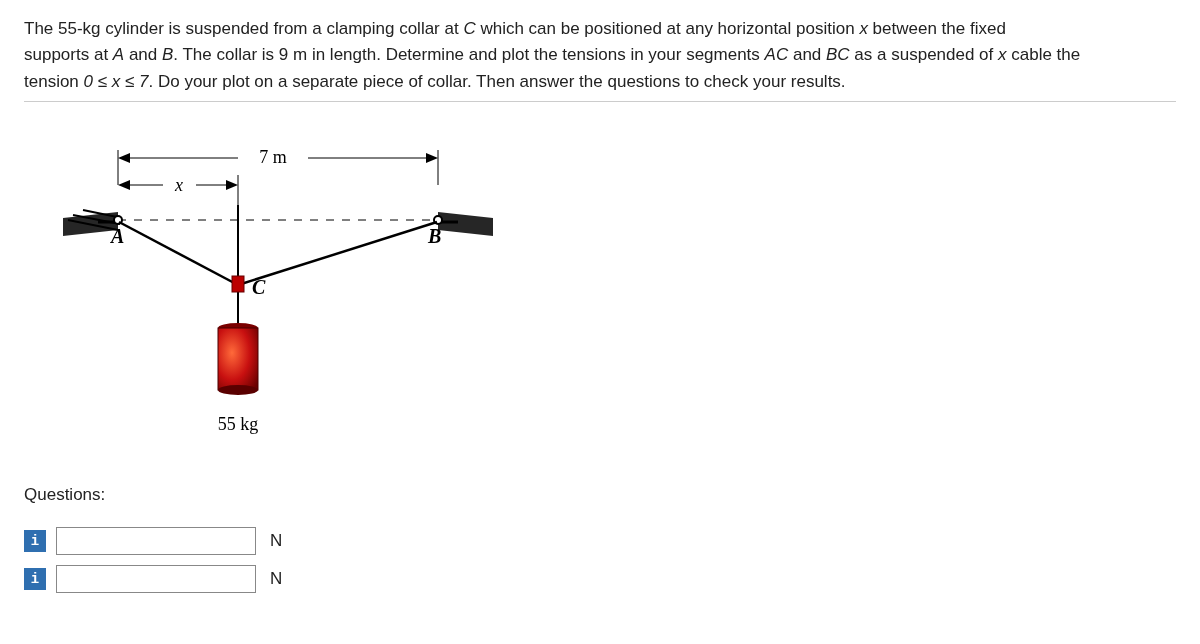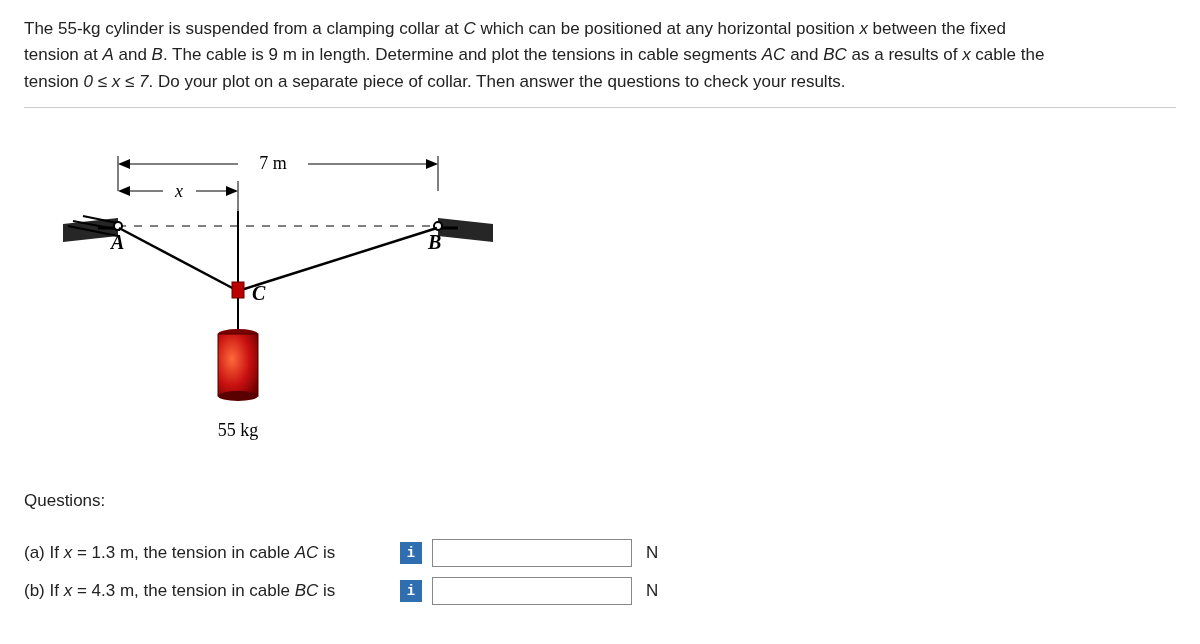--- a/index.html
+++ b/index.html
@@ -11,30 +11,30 @@
       font-family: Arial, Helvetica, sans-serif;
       font-size: 17px;
       color: #222;
       background: #fff;
       padding: 16px 24px;
       width: 1200px;
     }
     .problem-text {
       line-height: 1.55;
       border-bottom: 1px solid #ccc;
-      padding-bottom: 12px;
+      padding-bottom: 6px;
       margin-bottom: 28px;
     }
     .italic { font-style: italic; }
     .diagram-wrap {
       margin-left: 24px;
       margin-bottom: 30px;
     }
     .questions-label {
-      margin-bottom: 28px;
+      margin-bottom: 22px;
     }
     .question-row {
       display: flex;
       align-items: center;
       margin-bottom: 10px;
       gap: 6px;
     }
     .q-text {
       min-width: 370px;
     }
@@ -65,21 +65,21 @@
     svg text {
       font-family: "Times New Roman", serif;
     }
   </style>
 </head>
 <body>
 
 <div class="problem-text">
   <span>The </span><span>55</span><span>-kg cylinder is suspended from a clamping collar at </span><span class="italic">C</span><span> which can be positioned at any horizontal position </span><span class="italic">x</span><span> between the fixed</span>
   <br>
-  <span>tension at </span><span class="italic">A</span><span> and </span><span class="italic">B</span><span>. The cable is </span><span>9</span><span> m in length. Determine and plot the tensions in cable segments </span><span class="italic">AC</span><span> and </span><span class="italic">BC</span><span> as a results of </span><span class="italic">x</span><span> cable the</span>
+  <span>supports at </span><span class="italic">A</span><span> and </span><span class="italic">B</span><span>. The collar is </span><span>9</span><span> m in length. Determine and plot the tensions in your segments </span><span class="italic">AC</span><span> and </span><span class="italic">BC</span><span> as a suspended of </span><span class="italic">x</span><span> cable the</span>
   <br>
   <span>tension </span><span class="italic">0 ≤ x ≤ 7</span><span>. Do your plot on a separate piece of collar. Then answer the questions to check your results.</span>
 </div>
 
 <div class="diagram-wrap">
   <svg width="460" height="320" viewBox="0 0 460 320">
 
     <line x1="70" y1="20" x2="70" y2="55" stroke="#000" stroke-width="1"></line>
     <line x1="390" y1="20" x2="390" y2="55" stroke="#000" stroke-width="1"></line>
     <line x1="74" y1="28" x2="190" y2="28" stroke="#000" stroke-width="1"></line>
@@ -133,28 +133,22 @@
     <text x="380" y="113" font-size="20" font-style="italic" font-weight="bold">B</text>
     <text x="204" y="164" font-size="20" font-style="italic" font-weight="bold">C</text>
 
     <text x="190" y="300" font-size="18" text-anchor="middle" font-family="Arial">55 kg</text>
   </svg>
 </div>
 
 <div class="questions-label">Questions:</div>
 
 <div class="question-row">
-  <div class="q-text">
-    <span>(a) If </span><span class="italic">x</span><span> = 1.3 m, the tension in cable </span><span class="italic">AC</span><span> is</span>
-  </div>
   <span class="info-icon">i</span>
   <input class="answer-input" type="text" style="">
   <span class="unit">N</span>
 </div>
 
 <div class="question-row">
-  <div class="q-text">
-    <span>(b) If </span><span class="italic">x</span><span> = 4.3 m, the tension in cable </span><span class="italic">BC</span><span> is</span>
-  </div>
   <span class="info-icon">i</span>
   <input class="answer-input" type="text" style="">
   <span class="unit">N</span>
 </div>
 
 </body></html>

